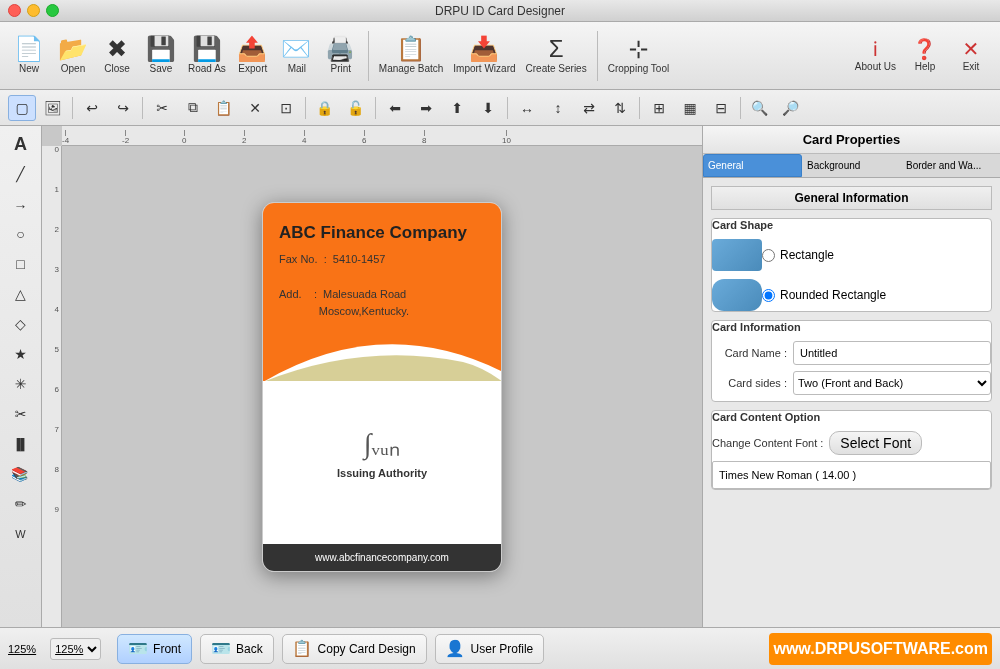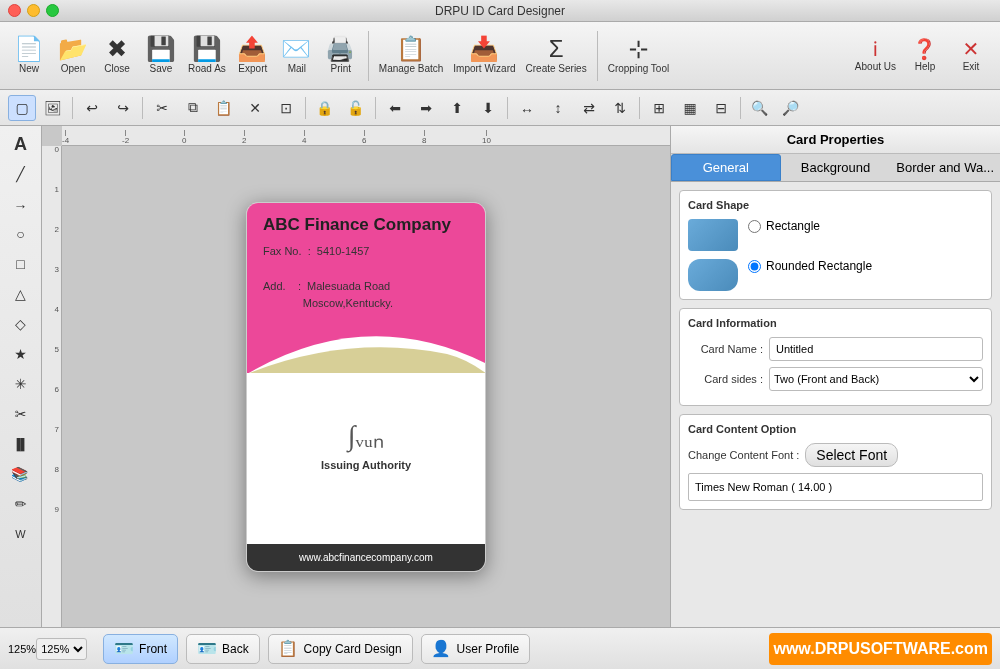--- a/index.html
+++ b/index.html
@@ -151,22 +151,22 @@
       width: 240px;
       height: 370px;
       background: white;
       border-radius: 12px;
       overflow: hidden;
       box-shadow: 0 4px 20px rgba(0,0,0,0.4);
       position: relative;
       border: 1px solid #ccc;
     }
     .card-header {
-      background: #ec4899;
-      padding: 12px 16px 60px;
+      background: #f97316;
+      padding: 20px 16px 60px;
       position: relative;
     }
     .card-company { font-size: 17px; font-weight: bold; color: #222; }
     .card-info { font-size: 11px; color: #333; margin-top: 8px; line-height: 1.6; }
     .card-wave {
       position: absolute;
       bottom: -1px;
       left: 0;
       right: 0;
       height: 50px;
@@ -188,21 +188,21 @@
       right: 0;
       background: #333;
       color: white;
       text-align: center;
       font-size: 10px;
       padding: 8px;
     }
 
     
     #right-panel {
-      width: 330px;
+      width: 298px;
       background: #e8e8e8;
       border-left: 1px solid #aaa;
       display: flex;
       flex-direction: column;
     }
     #card-props-title {
       text-align: center;
       padding: 6px;
       font-size: 13px;
       font-weight: bold;
@@ -210,22 +210,22 @@
       border-bottom: 1px solid #bbb;
     }
     #props-tabs {
       display: flex;
       background: #d8d8d8;
       border-bottom: 1px solid #aaa;
     }
     .props-tab {
       flex: 1;
       padding: 5px 4px;
-      text-align: center;
-      font-size: 13px;
+      text-align: left;
+      font-size: 10px;
       cursor: pointer;
       border: 1px solid transparent;
     }
     .props-tab.active {
       background: #4a90d9;
       color: white;
       border-color: #3a80c9;
       border-radius: 3px 3px 0 0;
     }
     #props-content {
@@ -238,39 +238,37 @@
       font-weight: bold;
       text-align: center;
       background: linear-gradient(to bottom, #f0f0f0, #e0e0e0);
       border: 1px solid #bbb;
       padding: 4px;
       margin-bottom: 8px;
     }
     .subsection {
       border: 1px solid #bbb;
       border-radius: 4px;
-      padding: 8px;
       margin-bottom: 8px;
       background: white;
     }
     .subsection-title {
       font-size: 11px;
       font-weight: bold;
       color: #333;
       margin-bottom: 8px;
     }
     .card-shape-options {
       display: flex;
       flex-direction: column;
       gap: 8px;
     }
     .shape-option {
       display: flex;
-      align-items: flex-start;
-      gap: 10px;
+      align-items: center;
     }
     .shape-preview {
       width: 50px;
       height: 32px;
       background: linear-gradient(135deg, #6aabda, #4a8bba);
       border-radius: 4px;
     }
     .shape-preview.rounded {
       border-radius: 12px;
     }
@@ -361,23 +359,24 @@
       font-weight: bold;
       padding: 4px 4px;
       border-radius: 4px;
       height: 32px;
       display: flex;
       align-items: center;
     }
     #zoom-area {
       display: flex;
       align-items: center;
-      gap: 0;
+      gap: 14px;
       font-size: 11px;
       margin-right: 8px;
+      text-decoration: underline;
     }
     .zoom-select {
       height: 22px;
       font-size: 11px;
       border: 1px solid #bbb;
       border-radius: 3px;
     }
 
     
     .ruler-top-content {
@@ -540,21 +539,21 @@
 
     <div id="ruler-top">
       <div class="ruler-top-content">
         <span class="ruler-tick-top" style="left:0px;"><span style="height:6px;border-left:1px solid #888;display:block;"></span>-4</span>
         <span class="ruler-tick-top" style="left:60px;"><span style="height:6px;border-left:1px solid #888;display:block;"></span>-2</span>
         <span class="ruler-tick-top" style="left:120px;"><span style="height:6px;border-left:1px solid #888;display:block;"></span>0</span>
         <span class="ruler-tick-top" style="left:180px;"><span style="height:6px;border-left:1px solid #888;display:block;"></span>2</span>
         <span class="ruler-tick-top" style="left:240px;"><span style="height:6px;border-left:1px solid #888;display:block;"></span>4</span>
         <span class="ruler-tick-top" style="left:300px;"><span style="height:6px;border-left:1px solid #888;display:block;"></span>6</span>
         <span class="ruler-tick-top" style="left:360px;"><span style="height:6px;border-left:1px solid #888;display:block;"></span>8</span>
-        <span class="ruler-tick-top" style="left:420px;"><span style="height:6px;border-left:1px solid #888;display:block;"></span>10</span>
+        <span class="ruler-tick-top" style="left:440px;"><span style="height:6px;border-left:1px solid #888;display:block;"></span>10</span>
       </div>
     </div>
 
     <div id="ruler-left">
       <span class="ruler-tick-left" style="top:0px;">0</span>
       <span class="ruler-tick-left" style="top:40px;">1</span>
       <span class="ruler-tick-left" style="top:80px;">2</span>
       <span class="ruler-tick-left" style="top:120px;">3</span>
       <span class="ruler-tick-left" style="top:160px;">4</span>
       <span class="ruler-tick-left" style="top:200px;">5</span>
@@ -599,20 +598,21 @@
   <div id="right-panel">
     <div id="card-props-title">Card Properties</div>
 
     <div id="props-tabs">
       <div class="props-tab active">General</div>
       <div class="props-tab">Background</div>
       <div class="props-tab">Border and Wa...</div>
     </div>
 
     <div id="props-content">
+      <div class="section-title">General Information</div>
 
       <div class="subsection">
         <div class="subsection-title">Card Shape</div>
         <div class="card-shape-options">
           <div class="shape-option">
             <div class="shape-preview"></div>
             <label class="radio-label">
               <input type="radio" name="card-shape" style="">
               <span>Rectangle</span>
             </label>

